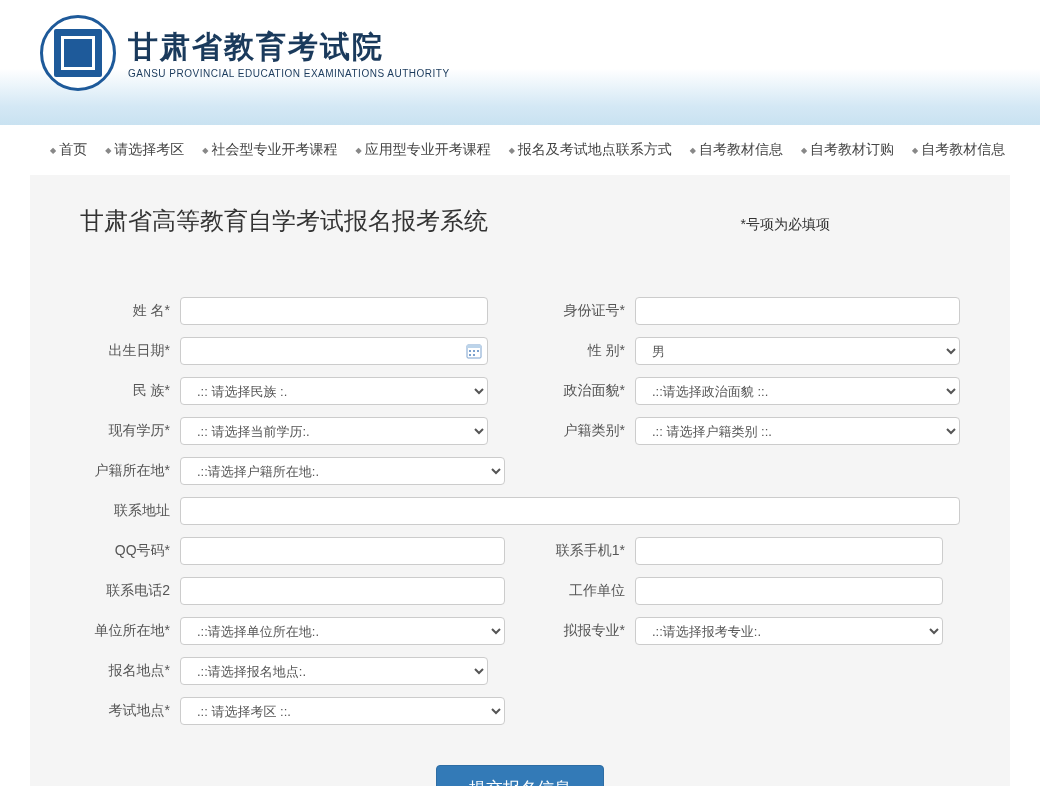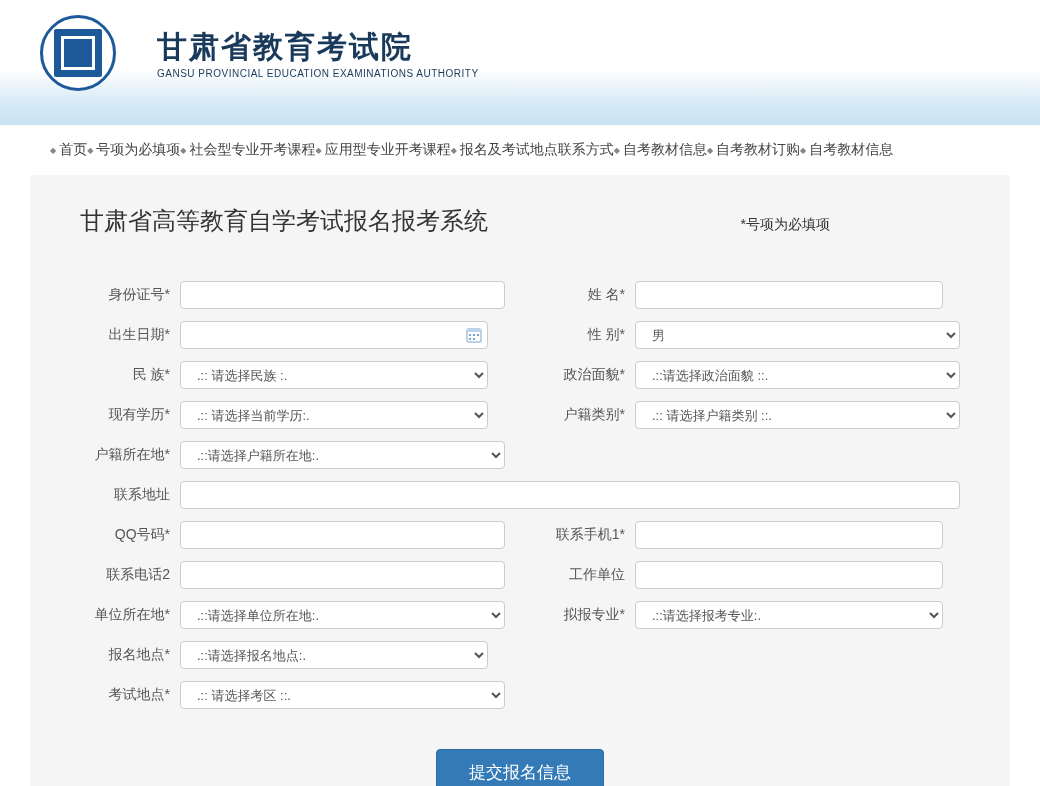--- a/index.html
+++ b/index.html
@@ -49,37 +49,37 @@
     .logo-inner::before {
       content: "";
       width: 28px;
       height: 28px;
       border: 3px solid #fff;
       display: block;
     }
     .title-area {
       display: flex;
       flex-direction: column;
-      margin-left: 29px;
     }
     .main-title {
       font-size: 30px;
       font-weight: bold;
       color: #1a3a5c;
       letter-spacing: 2px;
     }
     .sub-title {
       font-size: 10px;
       color: #1a3a5c;
       letter-spacing: 0.5px;
     }
     .nav-bar {
       background: #fff;
       padding: 16px 50px;
       display: flex;
+      gap: 18px;
       font-size: 14px;
       color: #444;
       font-family: Liberation Serif, serif;
     }
     .nav-bar a {
       color: #444;
       text-decoration: none;
       cursor: pointer;
       white-space: nowrap;
     }
@@ -93,21 +93,21 @@
     .content-area {
       background: #f5f5f5;
       margin: 0 30px;
       padding: 30px 50px 40px 50px;
       min-height: 600px;
     }
     .form-header {
       display: flex;
       justify-content: space-between;
       align-items: baseline;
-      margin-bottom: 44px;
+      margin-bottom: 60px;
     }
     .form-title {
       font-size: 24px;
       color: #333;
       font-weight: normal;
     }
     .required-note {
       font-size: 14px;
       color: #333;
       margin-right: 130px;
@@ -188,44 +188,44 @@
     </div>
     <div class="title-area">
       <div class="main-title">甘肃省教育考试院</div>
       <div class="sub-title">GANSU PROVINCIAL EDUCATION EXAMINATIONS AUTHORITY</div>
     </div>
   </div>
 </div>
 
 <div class="nav-bar">
   <a>首页</a>
-  <a>号项为必填项</a>
+  <a>请选择考区</a>
   <a>社会型专业开考课程</a>
   <a>应用型专业开考课程</a>
   <a>报名及考试地点联系方式</a>
   <a>自考教材信息</a>
   <a>自考教材订购</a>
   <a>自考教材信息</a>
 </div>
 
 <div class="content-area">
   <div class="form-header">
     <div class="form-title">甘肃省高等教育自学考试报名报考系统</div>
     <div class="required-note">*号项为必填项</div>
   </div>
 
   <div class="form-grid">
 
     <div class="form-row">
+      <label class="form-label">姓 名*</label>
+      <input type="text" class="form-control" style="max-width: 308px;">
+    </div>
+    <div class="form-row">
       <label class="form-label">身份证号*</label>
       <input type="text" class="form-control" style="">
-    </div>
-    <div class="form-row">
-      <label class="form-label">姓 名*</label>
-      <input type="text" class="form-control" style="max-width: 308px;">
     </div>
 
     <div class="form-row">
       <label class="form-label">出生日期*</label>
       <div class="date-wrapper" style="max-width:308px">
         <input type="text" class="form-control" style="width: 100%;">
         <svg class="calendar-icon" viewBox="0 0 16 16">
           <rect x="1" y="2" width="14" height="13" rx="1" fill="#fff" stroke="#7da2ce" stroke-width="1"></rect>
           <rect x="1" y="2" width="14" height="3" fill="#bcd4ea"></rect>
           <rect x="3" y="7" width="2" height="2" fill="#7da2ce"></rect>

